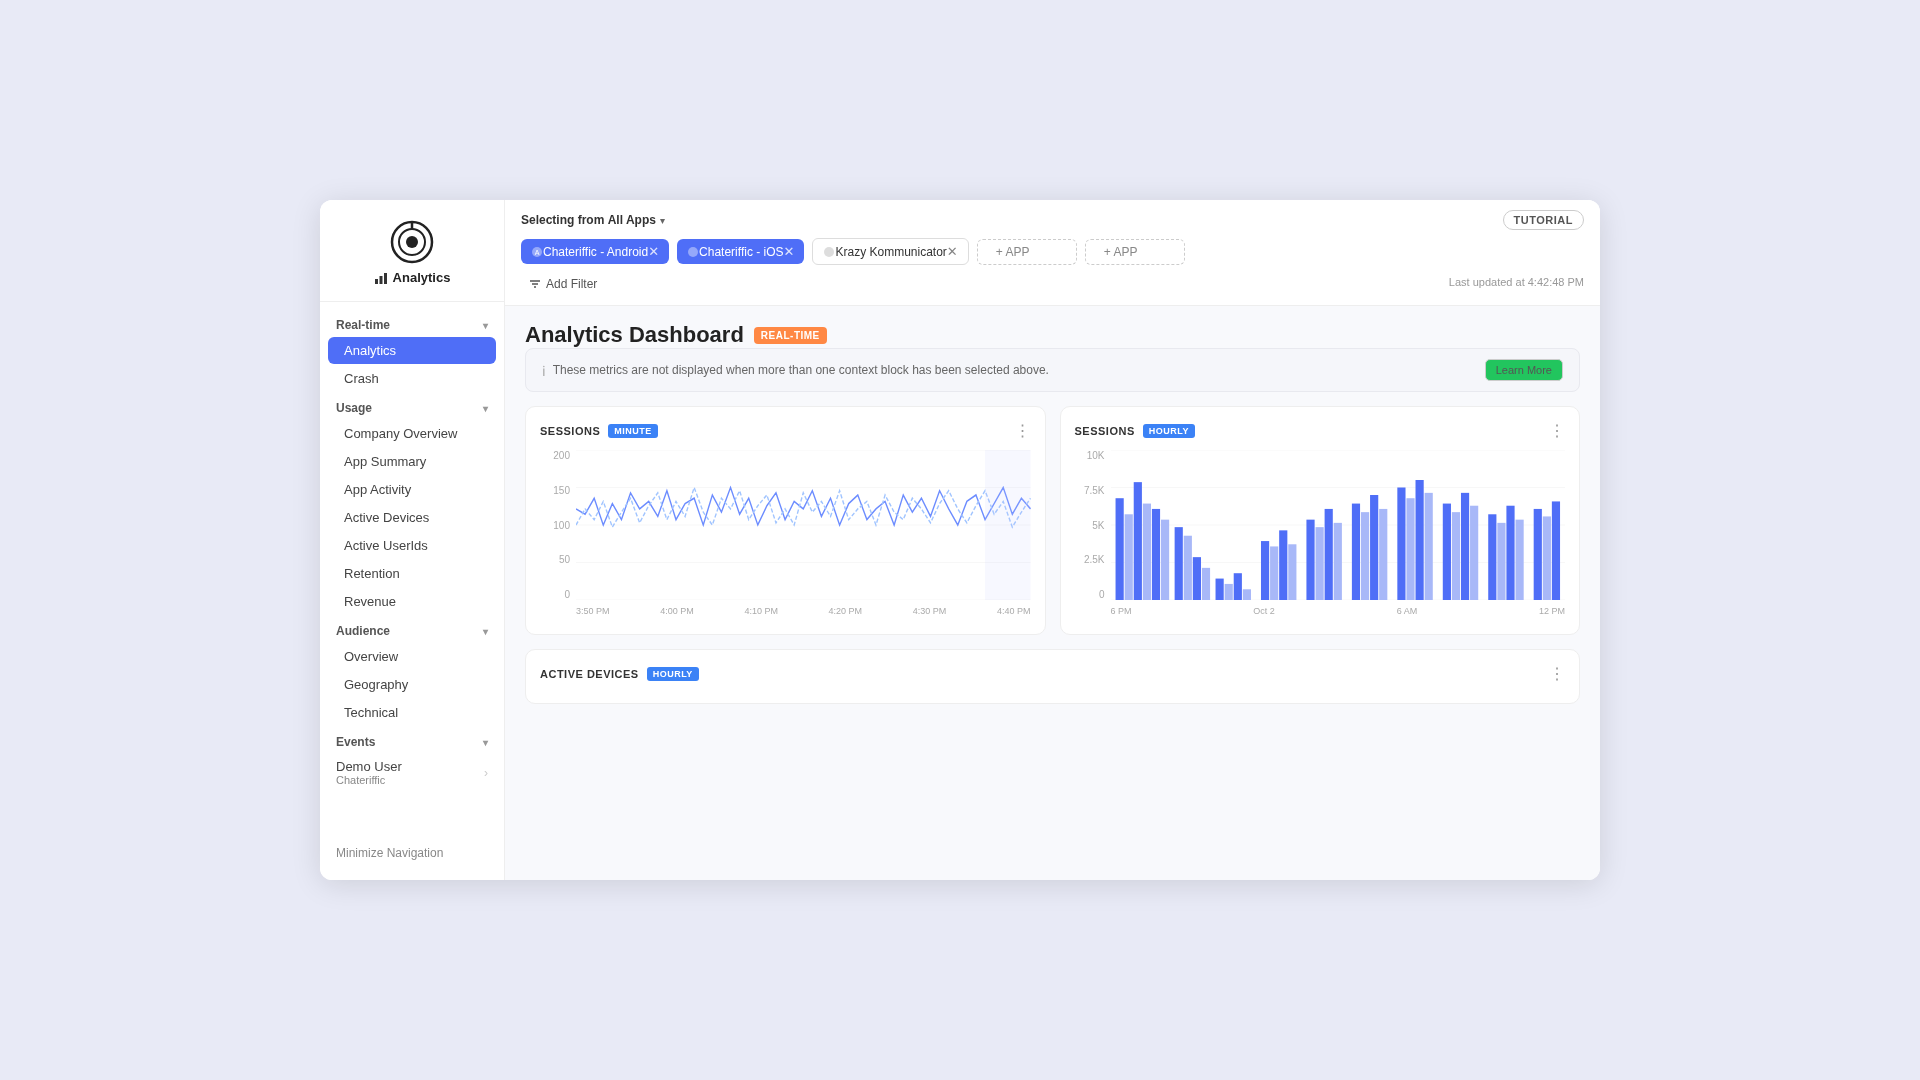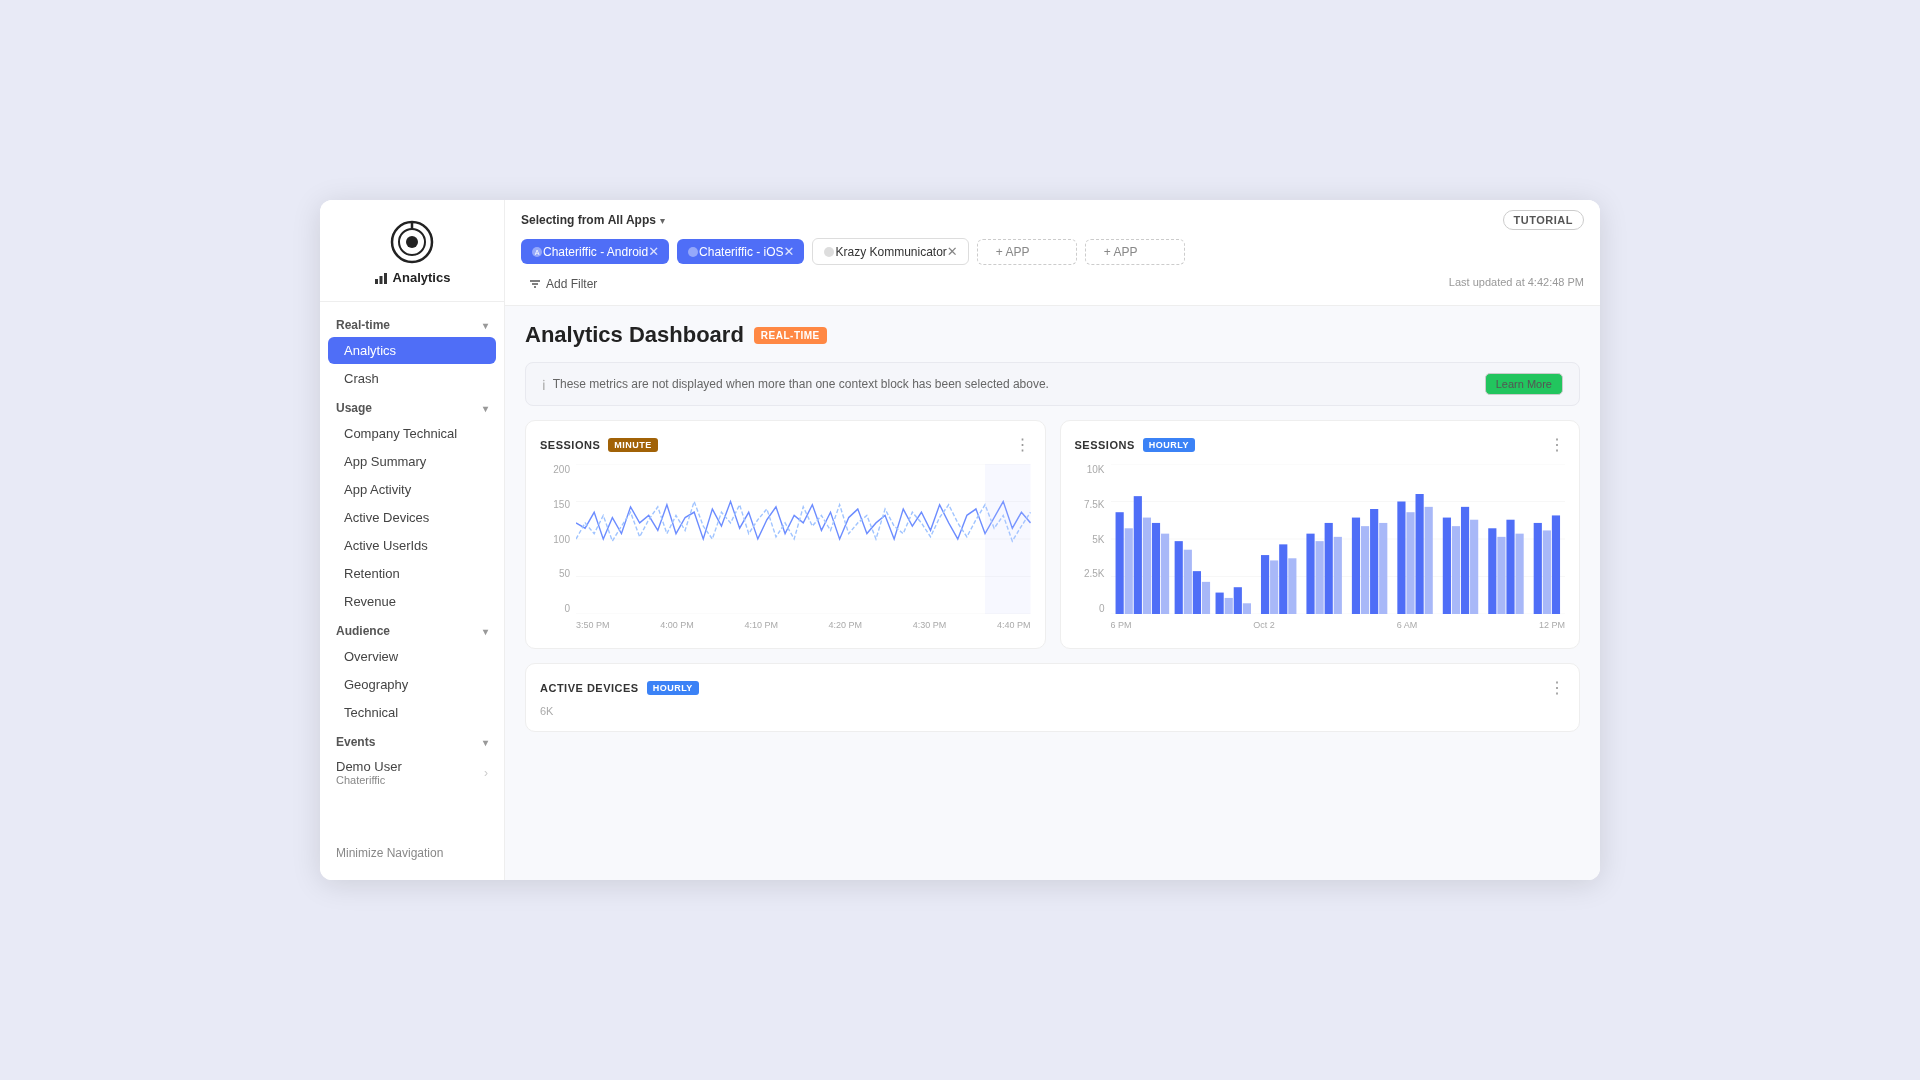--- a/index.html
+++ b/index.html
@@ -221,21 +221,21 @@
     
     .content {
       flex: 1;
       overflow-y: auto;
       padding: 16px 20px;
     }
     .page-header {
       display: flex;
       align-items: center;
       gap: 10px;
-      margin-bottom: 14px;
+      margin-bottom: 0;
     }
     .page-title {
       font-size: 22px;
       font-weight: 700;
       color: #222;
     }
     .real-time-badge {
       background: #f84;
       color: #fff;
       font-size: 10px;
@@ -303,21 +303,21 @@
       gap: 8px;
     }
     .chart-title {
       font-size: 11px;
       font-weight: 700;
       color: #333;
       letter-spacing: 0.5px;
       text-transform: uppercase;
     }
     .badge-minute {
-      background: #a16207;
+      background: #3b82f6;
       color: #fff;
       font-size: 9px;
       font-weight: 700;
       padding: 2px 6px;
       border-radius: 3px;
       letter-spacing: 0.5px;
       text-transform: uppercase;
     }
     .badge-hourly {
       background: #3b82f6;
@@ -431,21 +431,21 @@
       </div>
       <div class="sidebar-item">
         <span>Crash</span>
       </div>
 
       <div class="sidebar-section-header">
         <span>Usage</span>
         <span class="chevron">▾</span>
       </div>
       <div class="sidebar-item">
-        <span>Company Technical</span>
+        <span>Company Overview</span>
       </div>
       <div class="sidebar-item">
         <span>App Summary</span>
       </div>
       <div class="sidebar-item">
         <span>App Activity</span>
       </div>
       <div class="sidebar-item">
         <span>Active Devices</span>
       </div>
@@ -694,18 +694,17 @@
       </div>
 
       <div class="section-card">
         <div class="section-header">
           <div class="chart-title-row">
             <span class="chart-title">ACTIVE DEVICES</span>
             <span class="badge-hourly">HOURLY</span>
           </div>
           <span class="chart-menu-btn">⋮</span>
         </div>
-        <div style="font-size:11px;color:#aaa;padding-top:2px;">6K</div>
       </div>
 
     </div>
   </div>
 </div>
 
 </body></html>

